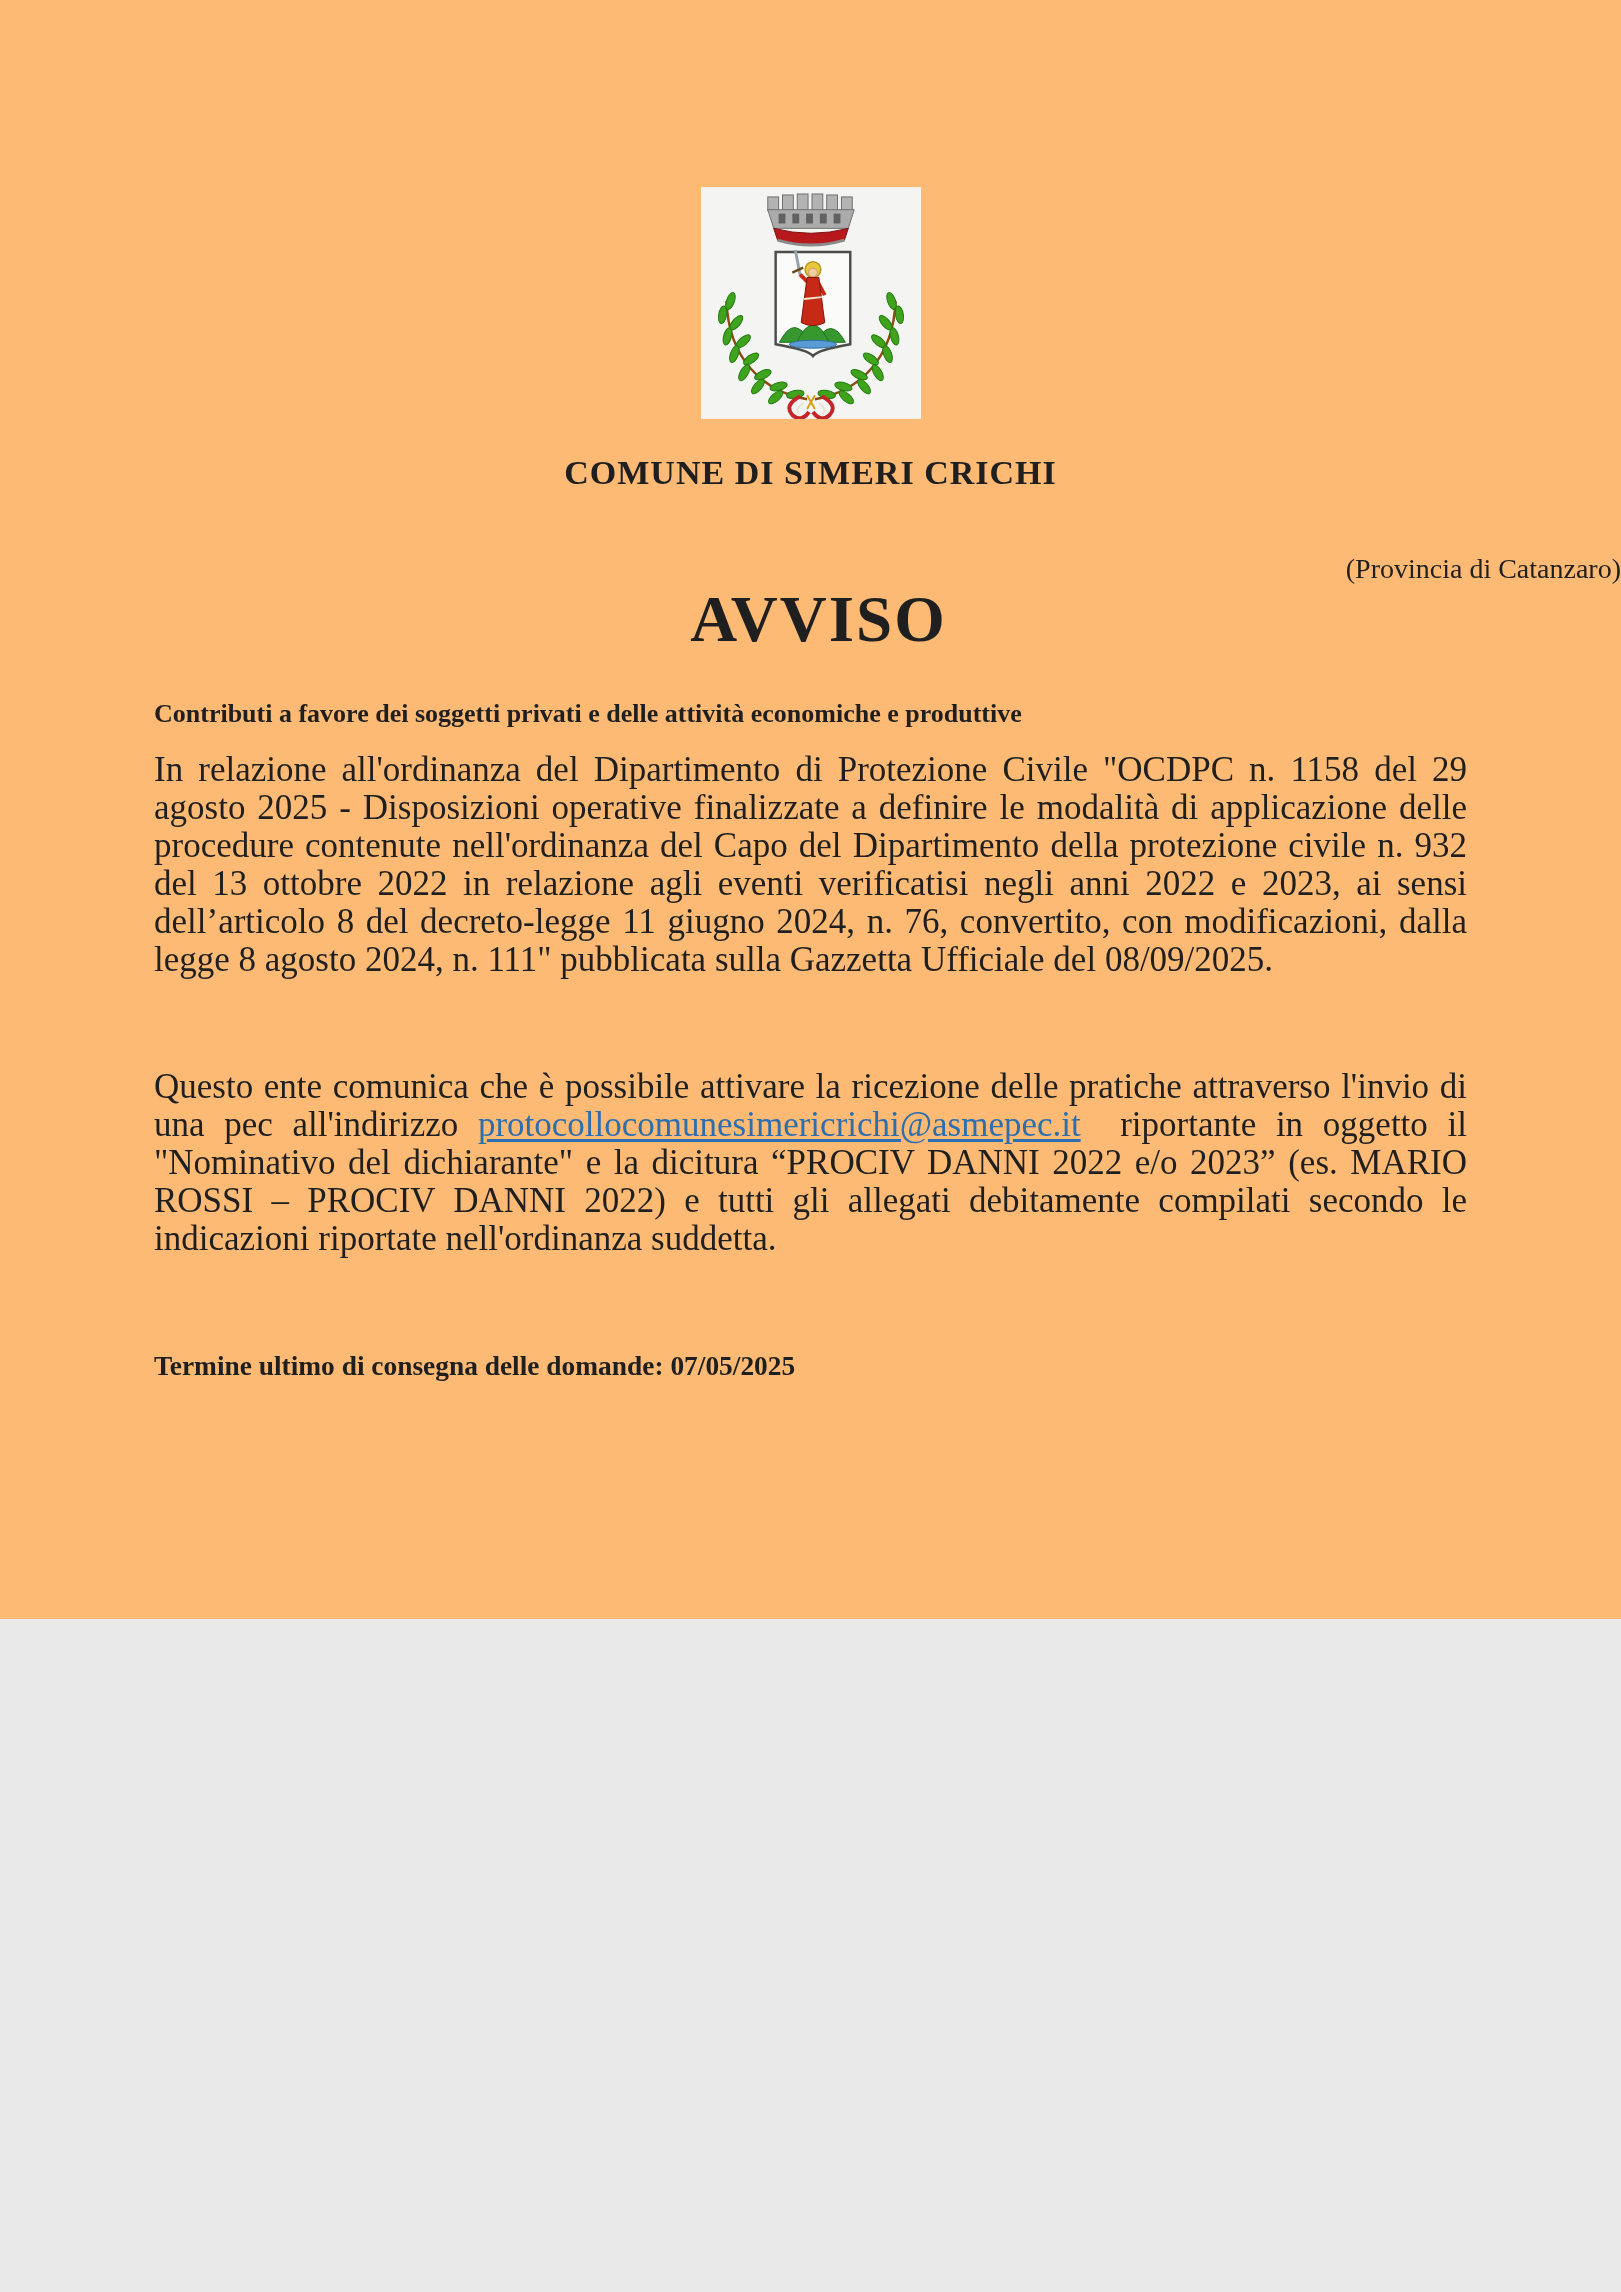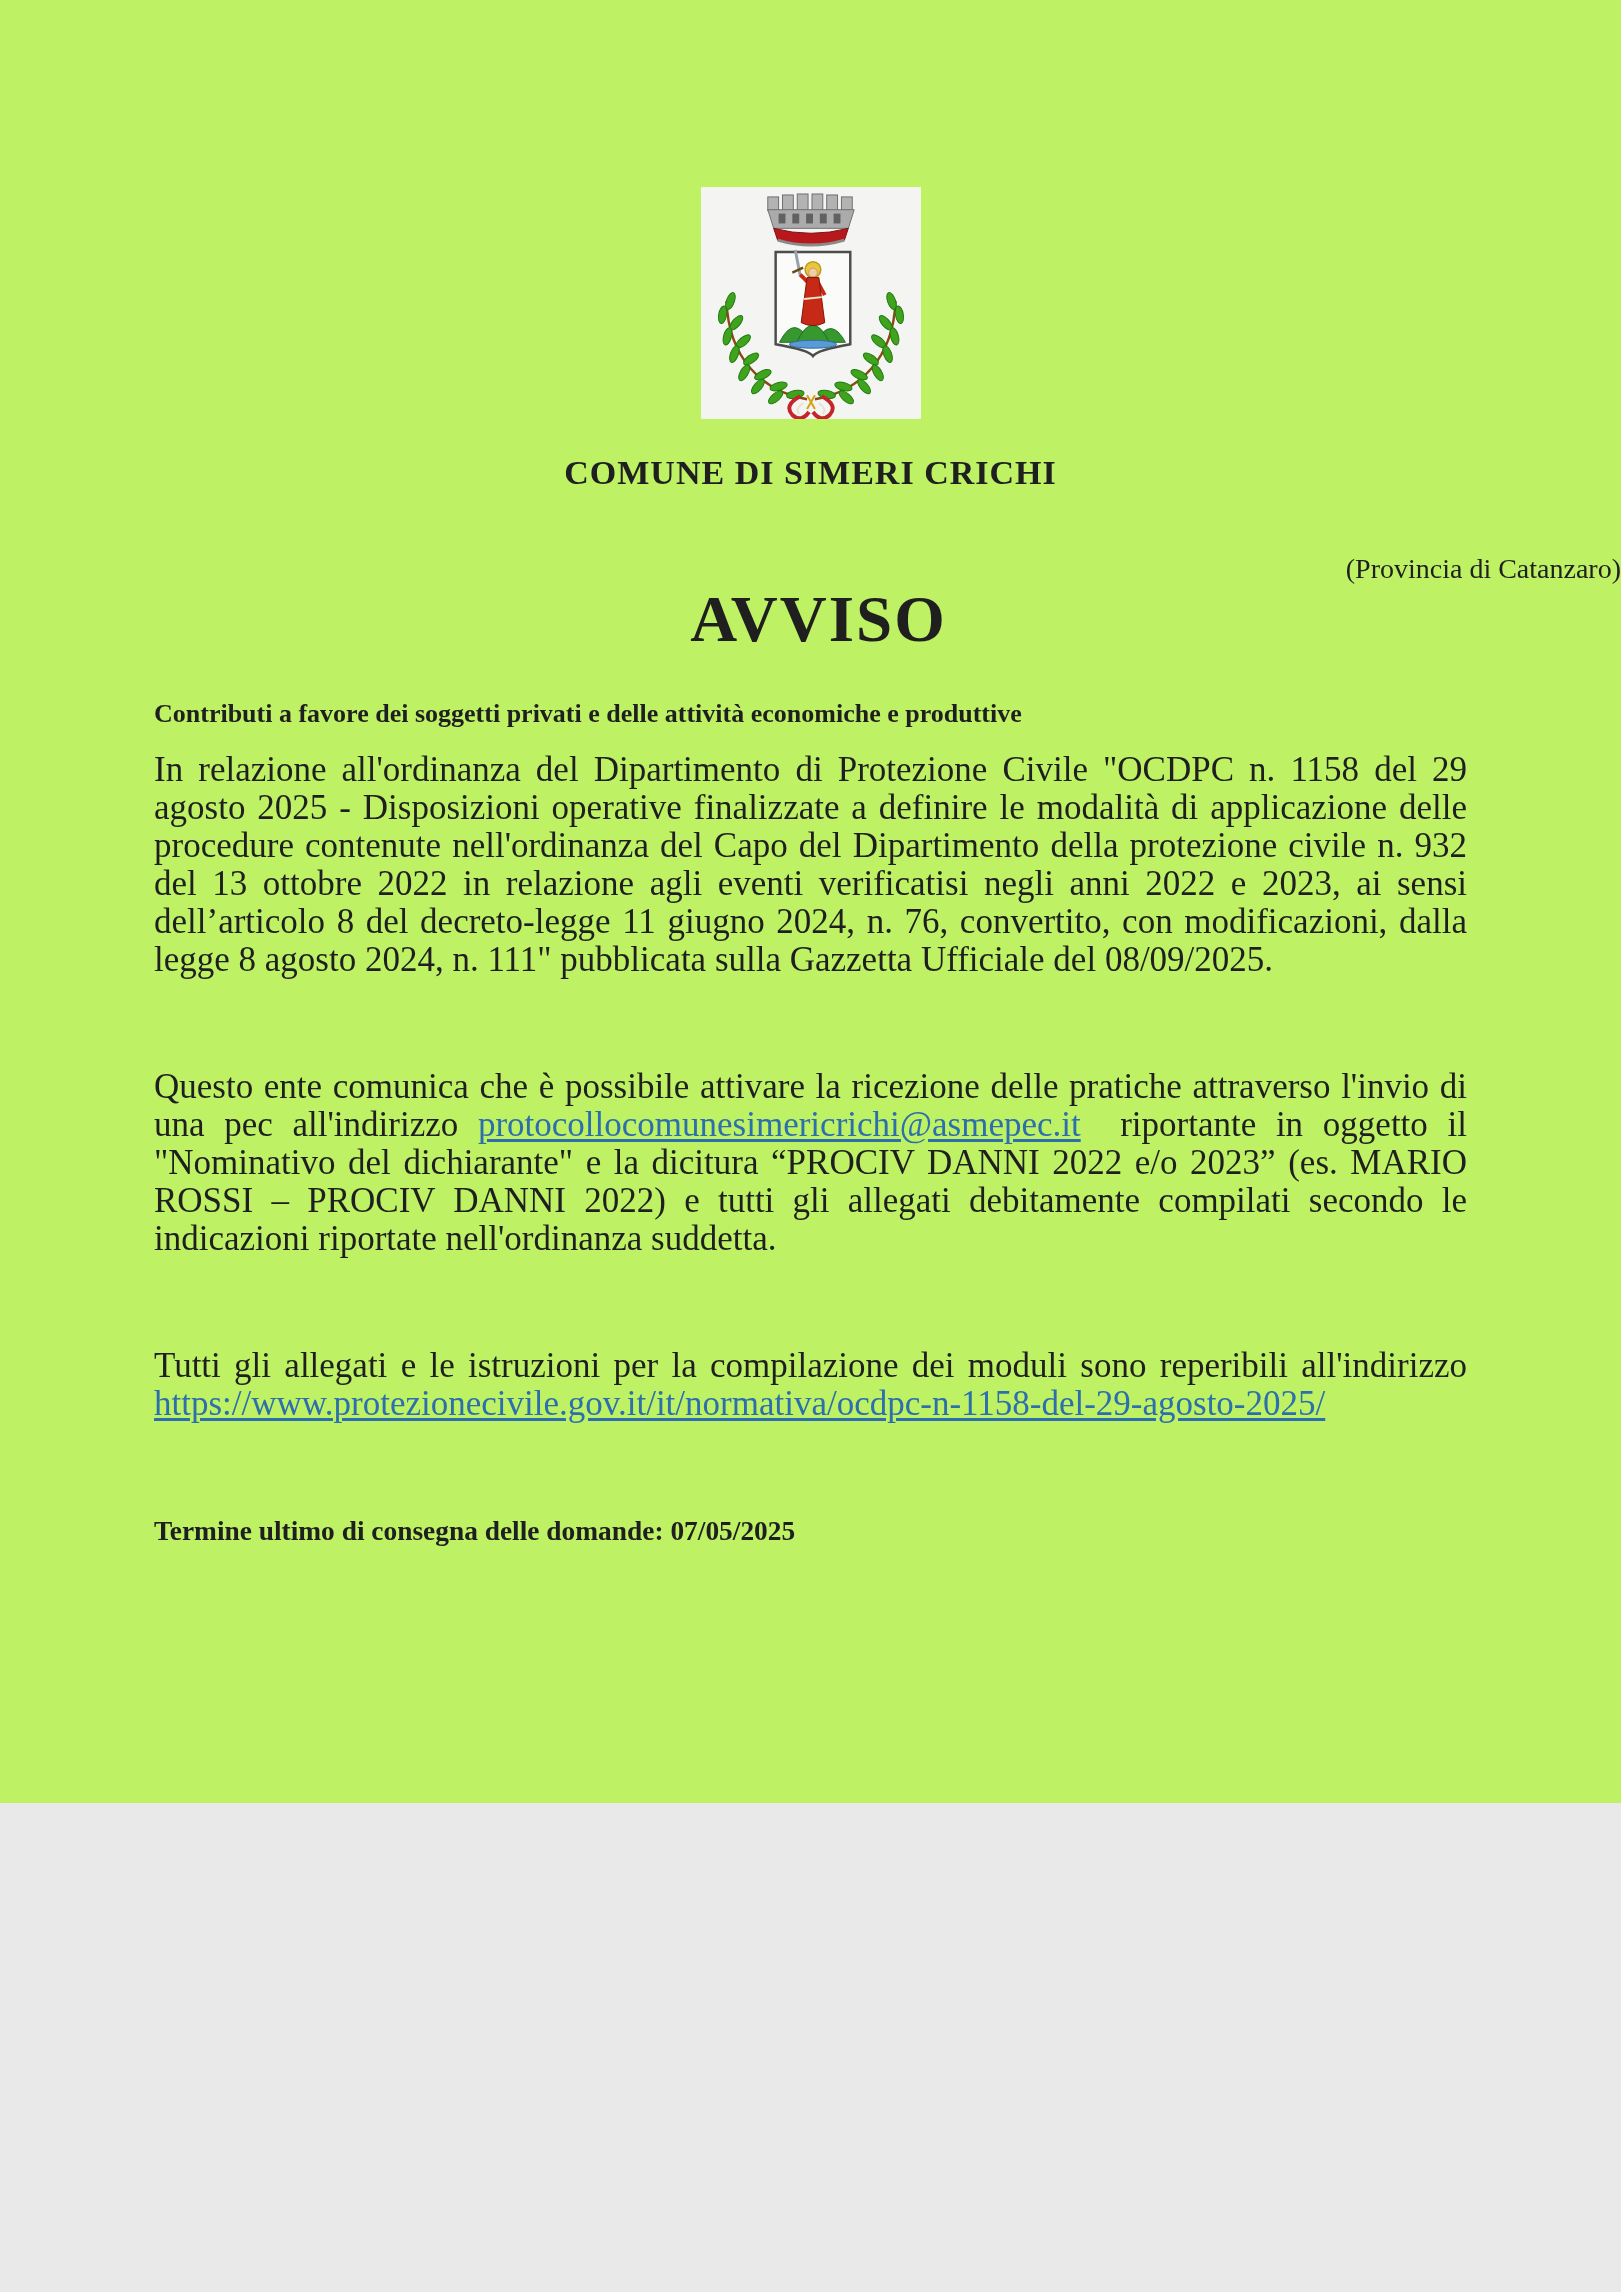--- a/index.html
+++ b/index.html
@@ -1,21 +1,21 @@
 <!DOCTYPE html>
 <html lang="it" style="--link-color: #2d6fad;"><head>
 <meta charset="utf-8">
 <title>AVVISO - Comune di Simeri Crichi</title>
 <style>
   html,body{margin:0;padding:0;background:#e9e9e9;}
   .page{
     position:relative;
-    width:1621px;height:1803px;
+    width:1621px;height:1619px;
     margin:0 auto;
-    background:#bef264;
+    background:#fdba74;
     overflow:hidden;
     font-family:"Liberation Serif","DejaVu Serif",serif;
     color:#1f1f1f;
   }
   .crest-wrap{
     margin:187px auto 0 auto;
     width:220px;height:232px;
   }
   .crest-wrap svg{display:block;width:220px;height:232px;}
   .municipality{
@@ -157,19 +157,18 @@
 
   <div class="avviso">AVVISO</div>
 
   <div class="content">
     <p class="subject">Contributi a favore dei soggetti privati e delle attività economiche e produttive</p>
 
     <p class="para">In relazione all'ordinanza del Dipartimento di Protezione Civile "OCDPC n. 1158 del 29 agosto 2025 - Disposizioni operative finalizzate a definire le modalità di applicazione delle procedure contenute nell'ordinanza del Capo del Dipartimento della protezione civile n. 932 del 13 ottobre 2022 in relazione agli eventi verificatisi negli anni 2022 e 2023, ai sensi dell’articolo 8 del decreto-legge 11 giugno 2024, n. 76, convertito, con modificazioni, dalla legge 8 agosto 2024, n. 111" pubblicata sulla Gazzetta Ufficiale del 08/09/2025.</p>
 
     <p class="para spaced"><span class="run-normal">Questo ente comunica che è possibile attivare la ricezione delle pratiche attraverso l'invio di una pec all'indirizzo </span><a class="run-link">protocollocomunesimericrichi@asmepec.it</a><span class="run-normal">&nbsp; riportante in </span><span class="run-bold">oggetto</span><span class="run-normal"> il "Nominativo del dichiarante" e la dicitura “PROCIV DANNI 2022 e/o 2023” </span><span class="run-bold">(es. MARIO ROSSI – PROCIV DANNI 2022)</span><span class="run-normal"> e tutti gli allegati debitamente compilati secondo le indicazioni riportate nell'ordinanza suddetta.</span></p>
 
-    <p class="para spaced"><span class="run-normal">Tutti gli allegati e le istruzioni per la compilazione dei moduli sono reperibili all'indirizzo </span><a class="run-link">https://www.protezionecivile.gov.it/it/normativa/ocdpc-n-1158-del-29-agosto-2025/</a></p>
 
     <p class="deadline spaced">Termine ultimo di consegna delle domande: 07/05/2025</p>
   </div>
 
 </div>
 
 
 </body></html>

